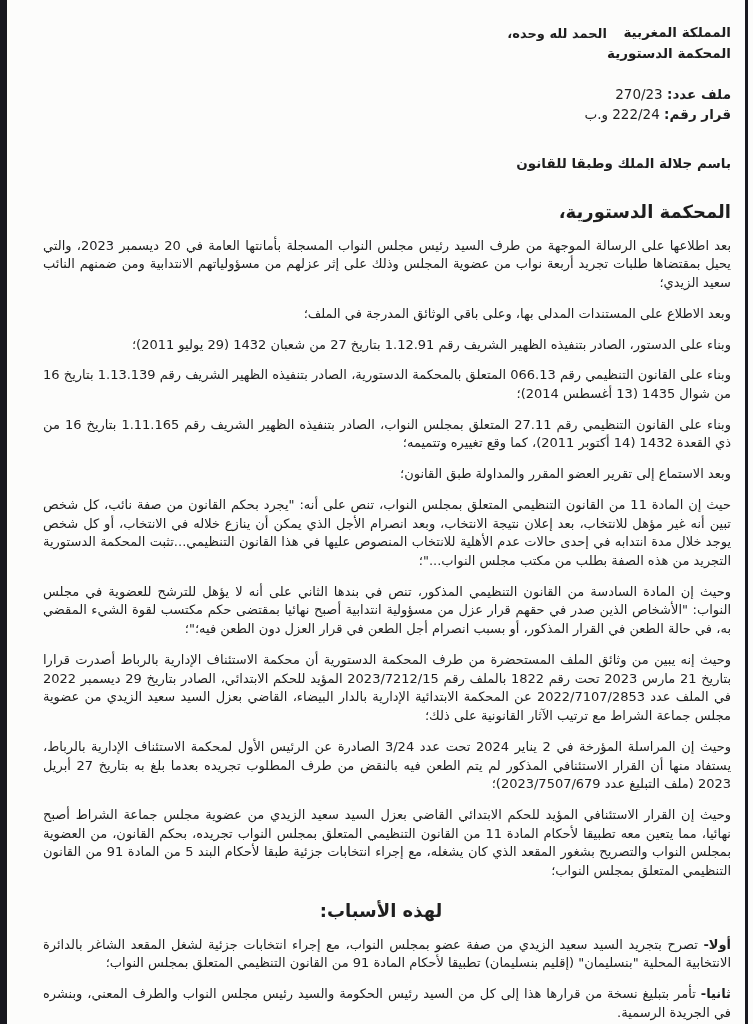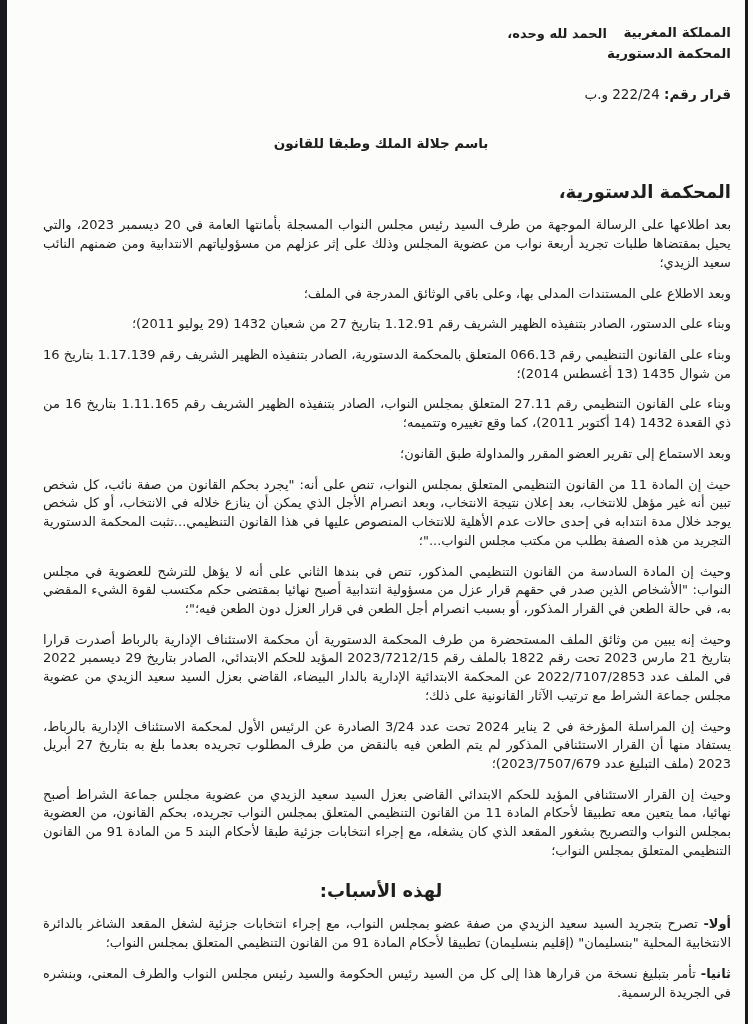--- a/index.html
+++ b/index.html
@@ -18,21 +18,21 @@
     padding:22px 14px 0 24px;
     direction:rtl;
     font-size:13px;
     line-height:1.44;
   }
   .header-row { display:flex; align-items:flex-start; }
   .kingdom-block { font-weight:bold; font-size:13.5px; line-height:1.55; white-space:nowrap; }
   .basmala { flex:1; text-align:right; font-weight:bold; font-size:13px; padding-top:3px; padding-left:90px; }
   .file-block { margin-top:20px; font-size:13.5px; line-height:1.5; }
   .bold { font-weight:bold; }
-  .title-center { margin-top:30px; text-align:center; font-weight:bold; font-size:13.5px; }
+  .title-center { margin-top:30px; text-align:right; font-weight:bold; font-size:13.5px; }
   .court-intro { margin-top:25px; font-weight:bold; font-size:18px; }
   p.par { margin:12px 0 0 12px; text-align:justify; }
   .reasons-heading { margin-top:17px; text-align:center; font-weight:bold; font-size:18px; }
 </style>
 </head>
 <body>
 
 <div class="page">
   <div class="edge-left"></div>
   <div class="edge-right"></div>
@@ -42,33 +42,37 @@
     <div class="header-row">
       <div class="kingdom-block">
         <div>المملكة المغربية</div>
         <div>المحكمة الدستورية</div>
       </div>
       <div class="basmala">الحمد لله وحده،</div>
     </div>
 
     <div class="file-block">
       <div>
+        <span class="bold">ملف عدد:</span>
+        <span>270/23</span>
+      </div>
+      <div>
         <span class="bold">قرار رقم:</span>
         <span>222/24 و.ب</span>
       </div>
     </div>
 
     <div class="title-center">باسم جلالة الملك وطبقا للقانون</div>
 
     <div class="court-intro">المحكمة الدستورية،</div>
 
     <p class="par">بعد اطلاعها على الرسالة الموجهة من طرف السيد رئيس مجلس النواب المسجلة بأمانتها العامة في 20 ديسمبر 2023، والتي يحيل بمقتضاها طلبات تجريد أربعة نواب من عضوية المجلس وذلك على إثر عزلهم من مسؤولياتهم الانتدابية ومن ضمنهم النائب سعيد الزيدي؛</p>
     <p class="par">وبعد الاطلاع على المستندات المدلى بها، وعلى باقي الوثائق المدرجة في الملف؛</p>
     <p class="par">وبناء على الدستور، الصادر بتنفيذه الظهير الشريف رقم 1.12.91 بتاريخ 27 من شعبان 1432 (29 يوليو 2011)؛</p>
-    <p class="par">وبناء على القانون التنظيمي رقم 066.13 المتعلق بالمحكمة الدستورية، الصادر بتنفيذه الظهير الشريف رقم 1.17.139 بتاريخ 16 من شوال 1435 (13 أغسطس 2014)؛</p>
+    <p class="par">وبناء على القانون التنظيمي رقم 066.13 المتعلق بالمحكمة الدستورية، الصادر بتنفيذه الظهير الشريف رقم 1.13.139 بتاريخ 16 من شوال 1435 (13 أغسطس 2014)؛</p>
     <p class="par">وبناء على القانون التنظيمي رقم 27.11 المتعلق بمجلس النواب، الصادر بتنفيذه الظهير الشريف رقم 1.11.165 بتاريخ 16 من ذي القعدة 1432 (14 أكتوبر 2011)، كما وقع تغييره وتتميمه؛</p>
     <p class="par">وبعد الاستماع إلى تقرير العضو المقرر والمداولة طبق القانون؛</p>
     <p class="par">حيث إن المادة 11 من القانون التنظيمي المتعلق بمجلس النواب، تنص على أنه: "يجرد بحكم القانون من صفة نائب، كل شخص تبين أنه غير مؤهل للانتخاب، بعد إعلان نتيجة الانتخاب، وبعد انصرام الأجل الذي يمكن أن ينازع خلاله في الانتخاب، أو كل شخص يوجد خلال مدة انتدابه في إحدى حالات عدم الأهلية للانتخاب المنصوص عليها في هذا القانون التنظيمي...تثبت المحكمة الدستورية التجريد من هذه الصفة بطلب من مكتب مجلس النواب..."؛</p>
     <p class="par">وحيث إن المادة السادسة من القانون التنظيمي المذكور، تنص في بندها الثاني على أنه لا يؤهل للترشح للعضوية في مجلس النواب: "الأشخاص الذين صدر في حقهم قرار عزل من مسؤولية انتدابية أصبح نهائيا بمقتضى حكم مكتسب لقوة الشيء المقضي به، في حالة الطعن في القرار المذكور، أو بسبب انصرام أجل الطعن في قرار العزل دون الطعن فيه؛"؛</p>
     <p class="par">وحيث إنه يبين من وثائق الملف المستحضرة من طرف المحكمة الدستورية أن محكمة الاستئناف الإدارية بالرباط أصدرت قرارا بتاريخ 21 مارس 2023 تحت رقم 1822 بالملف رقم 2023/7212/15 المؤيد للحكم الابتدائي، الصادر بتاريخ 29 ديسمبر 2022 في الملف عدد 2022/7107/2853 عن المحكمة الابتدائية الإدارية بالدار البيضاء، القاضي بعزل السيد سعيد الزيدي من عضوية مجلس جماعة الشراط مع ترتيب الآثار القانونية على ذلك؛</p>
     <p class="par">وحيث إن المراسلة المؤرخة في 2 يناير 2024 تحت عدد 3/24 الصادرة عن الرئيس الأول لمحكمة الاستئناف الإدارية بالرباط، يستفاد منها أن القرار الاستئنافي المذكور لم يتم الطعن فيه بالنقض من طرف المطلوب تجريده بعدما بلغ به بتاريخ 27 أبريل 2023 (ملف التبليغ عدد 2023/7507/679)؛</p>
     <p class="par">وحيث إن القرار الاستئنافي المؤيد للحكم الابتدائي القاضي بعزل السيد سعيد الزيدي من عضوية مجلس جماعة الشراط أصبح نهائيا، مما يتعين معه تطبيقا لأحكام المادة 11 من القانون التنظيمي المتعلق بمجلس النواب تجريده، بحكم القانون، من العضوية بمجلس النواب والتصريح بشغور المقعد الذي كان يشغله، مع إجراء انتخابات جزئية طبقا لأحكام البند 5 من المادة 91 من القانون التنظيمي المتعلق بمجلس النواب؛</p>
 
     <div class="reasons-heading">لهذه الأسباب:</div>
 

